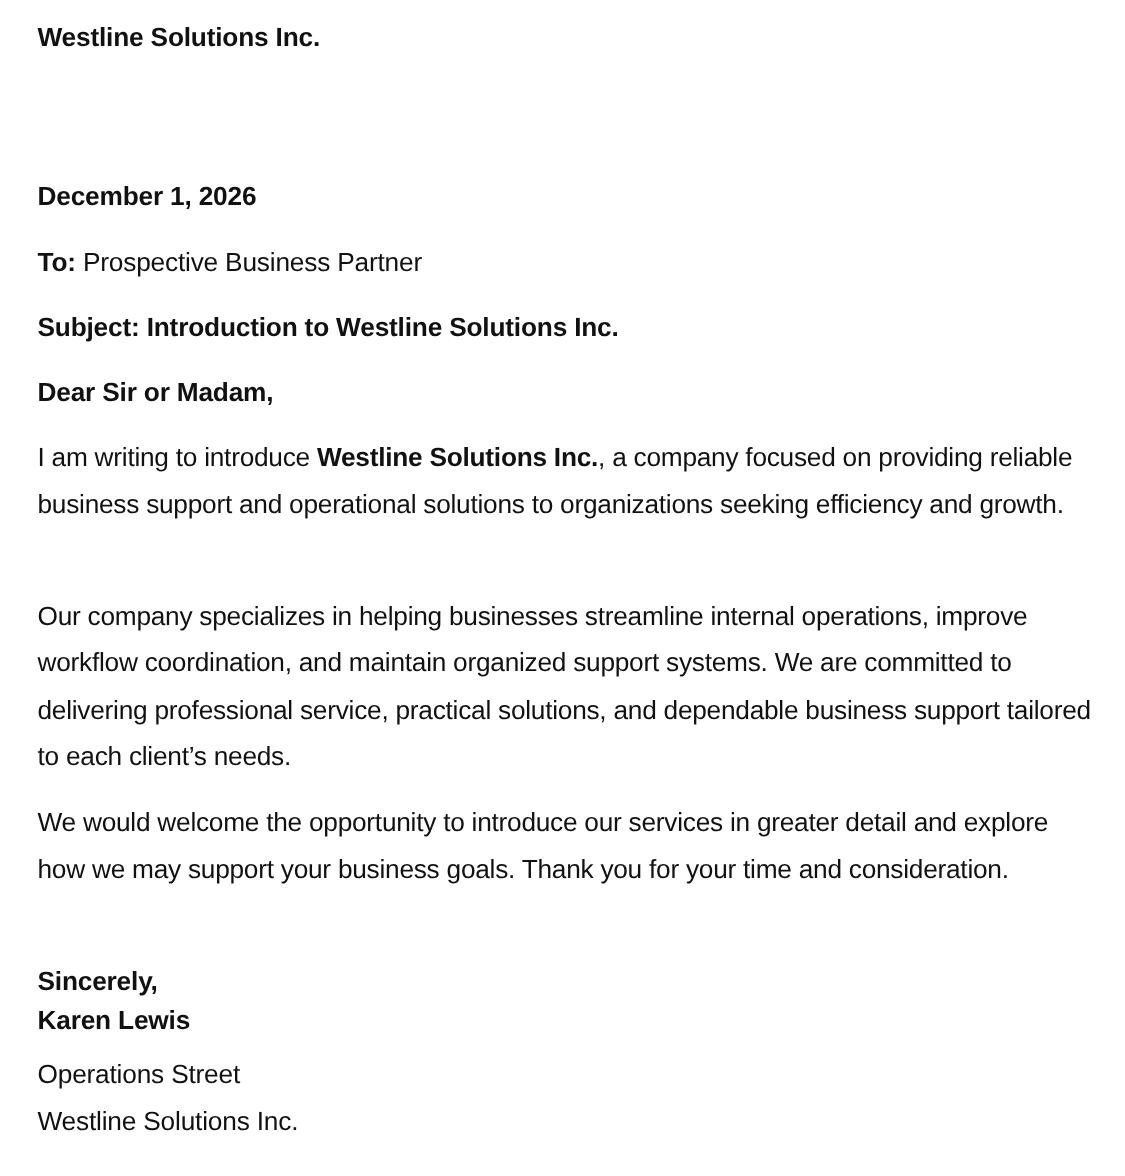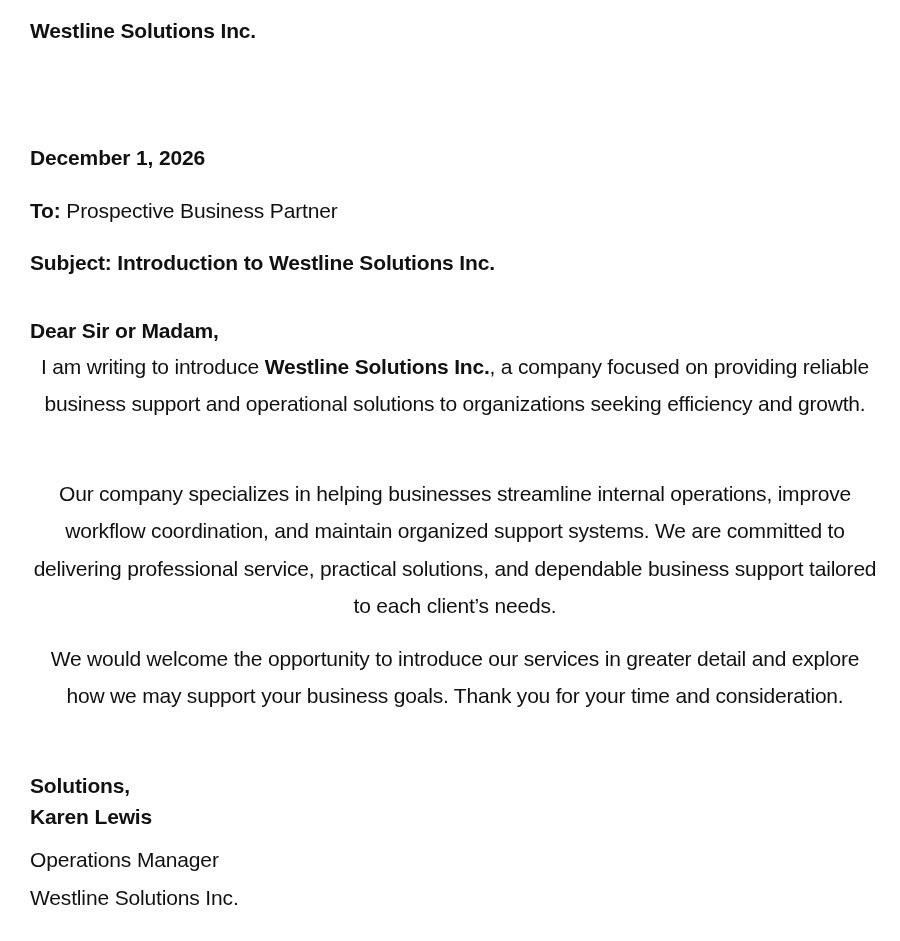--- a/index.html
+++ b/index.html
@@ -1,21 +1,21 @@
 <!DOCTYPE html>
 <html><head>
   <meta charset="utf-8">
   <style>
     html, body { margin: 0; padding: 0; background: #ffffff; }
     body {
       width: 900px; height: 941px; overflow: hidden;
       font-family: "Liberation Sans", sans-serif;
       color: #111111;
     }
-    .page { position: relative; width: 900px; height: 720px; text-align: center; }
+    .page { position: relative; width: 900px; height: 720px; }
     .line {
       position: absolute; left: 30px;
       font-size: 21px; line-height: 26px;
       white-space: nowrap; letter-spacing: -0.15px;
     }
     .b { font-weight: bold; }
     .para {
       position: absolute; left: 30px; width: 850px;
       font-size: 21px; line-height: 37.3px; letter-spacing: -0.2px;
     }
@@ -28,27 +28,27 @@
   <div class="line b" style="top:18px">Westline Solutions Inc.</div>
 
   <div class="line b" style="top:145px">December 1, 2026</div>
 
   <div class="line" style="top:198px">
     <span class="b">To:</span><span> Prospective Business Partner</span>
   </div>
 
   <div class="line b" style="top:250px">Subject: Introduction to Westline Solutions Inc.</div>
 
-  <div class="line b" style="top:318px">Dear Sir or Madam,</div>
+  <div class="line b" style="top:302px">Dear Sir or Madam,</div>
 
   <div class="para" style="top:348px">
     <span>I am writing to introduce </span><span class="b">Westline Solutions Inc.</span><span>, a company focused on providing reliable business support and operational solutions to organizations seeking efficiency and growth.</span>
   </div>
 
   <div class="para" style="top:640px">We would welcome the opportunity to introduce our services in greater detail and explore how we may support your business goals. Thank you for your time and consideration.</div>
 
   <div class="para" style="top:475px">Our company specializes in helping businesses streamline internal operations, improve workflow coordination, and maintain organized support systems. We are committed to delivering professional service, practical solutions, and dependable business support tailored to each client’s needs.</div>
 
-  <div class="line b" style="top:773px">Solutions,</div>
+  <div class="line b" style="top:773px">Sincerely,</div>
   <div class="line b" style="top:804px">Karen Lewis</div>
-  <div class="line" style="top:847px">Operations Manager</div>
+  <div class="line" style="top:847px">Operations Street</div>
   <div class="line" style="top:885px">Westline Solutions Inc.</div>
 </div>
 
 </body></html>

